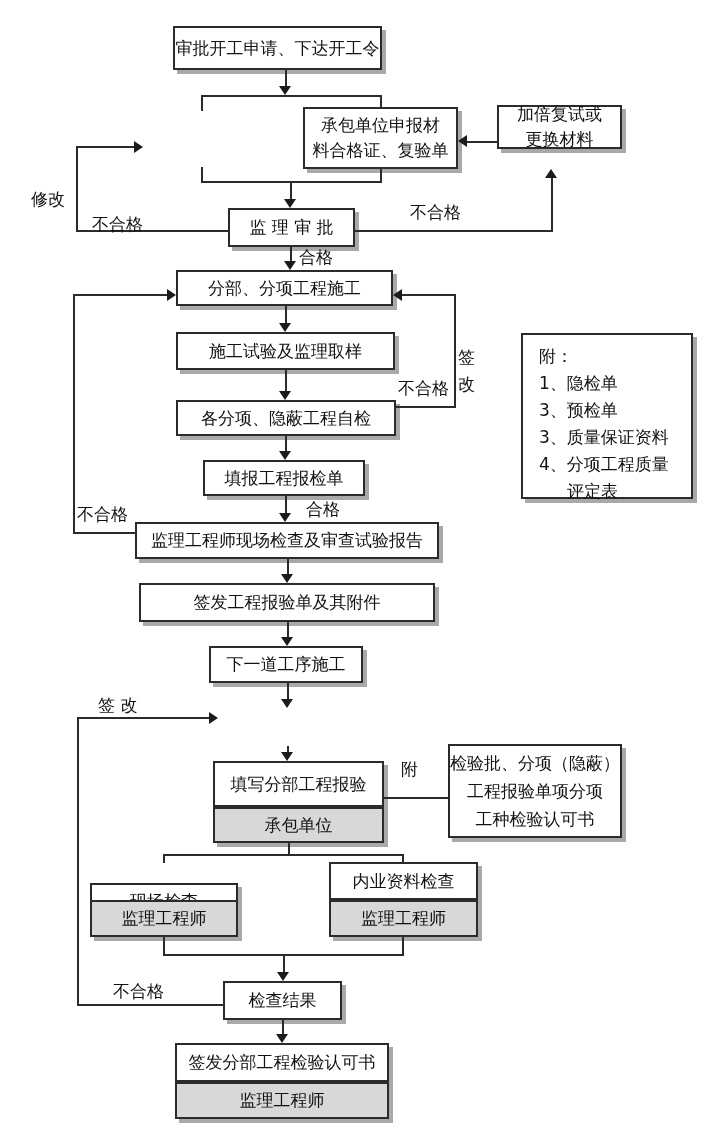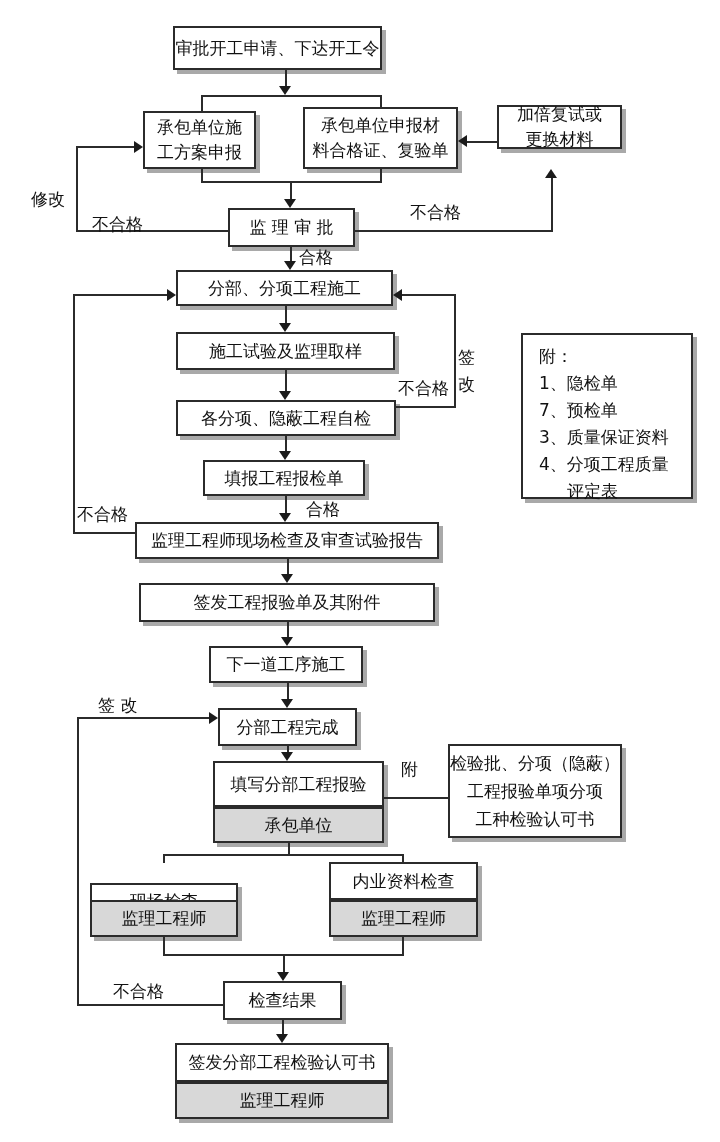--- a/index.html
+++ b/index.html
@@ -25,22 +25,20 @@
   .arr-r{position:absolute;width:0;height:0;border-top:6px solid transparent;
          border-bottom:6px solid transparent;border-left:9px solid #1b1b1b;}
 </style>
 </head>
 <body>
 
 <div id="canvas">
 
   <div class="node" style="left:173px;top:26px;width:209px;height:44px;">审批开工申请、下达开工令</div>
 
-  <div class="node" style="left:143px;top:111px;width:113px;height:58px;">承包单位施
-工方案申报</div>
 
   <div class="node" style="left:303px;top:107px;width:155px;height:62px;">承包单位申报材
 料合格证、复验单</div>
 
   <div class="node" style="left:497px;top:105px;width:125px;height:44px;">加倍复试或
 更换材料</div>
 
   <div class="node" style="left:228px;top:208px;width:127px;height:39px;">监 理 审 批</div>
 
   <div class="node" style="left:176px;top:270px;width:217px;height:36px;">分部、分项工程施工</div>
@@ -50,21 +48,20 @@
   <div class="node" style="left:176px;top:400px;width:220px;height:36px;">各分项、隐蔽工程自检</div>
 
   <div class="node" style="left:203px;top:460px;width:162px;height:36px;">填报工程报检单</div>
 
   <div class="node" style="left:135px;top:522px;width:304px;height:37px;">监理工程师现场检查及审查试验报告</div>
 
   <div class="node" style="left:139px;top:583px;width:296px;height:39px;">签发工程报验单及其附件</div>
 
   <div class="node" style="left:209px;top:646px;width:154px;height:37px;">下一道工序施工</div>
 
-  <div class="node" style="left:218px;top:708px;width:139px;height:38px;">分部工程完成</div>
 
   <div class="node" style="left:213px;top:761px;width:171px;height:46px;">填写分部工程报验</div>
   <div class="node gray" style="left:213px;top:807px;width:171px;height:36px;">承包单位</div>
 
   <div class="node" style="left:448px;top:744px;width:174px;height:94px;line-height:28px;">检验批、分项（隐蔽）
 工程报验单项分项
 工种检验认可书</div>
 
   <div class="node" style="left:90px;top:883px;width:148px;height:37px;">现场检查</div>
   <div class="node gray" style="left:90px;top:900px;width:148px;height:37px;">监理工程师</div>
@@ -73,21 +70,21 @@
   <div class="node gray" style="left:329px;top:900px;width:149px;height:37px;">监理工程师</div>
 
   <div class="node" style="left:223px;top:981px;width:119px;height:39px;">检查结果</div>
 
   <div class="node" style="left:175px;top:1043px;width:214px;height:39px;">签发分部工程检验认可书</div>
   <div class="node gray" style="left:175px;top:1082px;width:214px;height:37px;">监理工程师</div>
 
   <div class="note" style="left:521px;top:333px;width:172px;height:166px;">
     <div>附：</div>
     <div>1、隐检单</div>
-    <div>7、预检单</div>
+    <div>3、预检单</div>
     <div>3、质量保证资料</div>
     <div>4、分项工程质量</div>
     <div class="indent">评定表</div>
   </div>
 
   <div class="vl" style="left:285px;top:70px;height:17px;"></div>
   <div class="arr-d" style="left:279px;top:86px;"></div>
 
   <div class="hl" style="left:201px;top:95px;width:181px;"></div>
   <div class="vl" style="left:201px;top:95px;height:16px;"></div>

